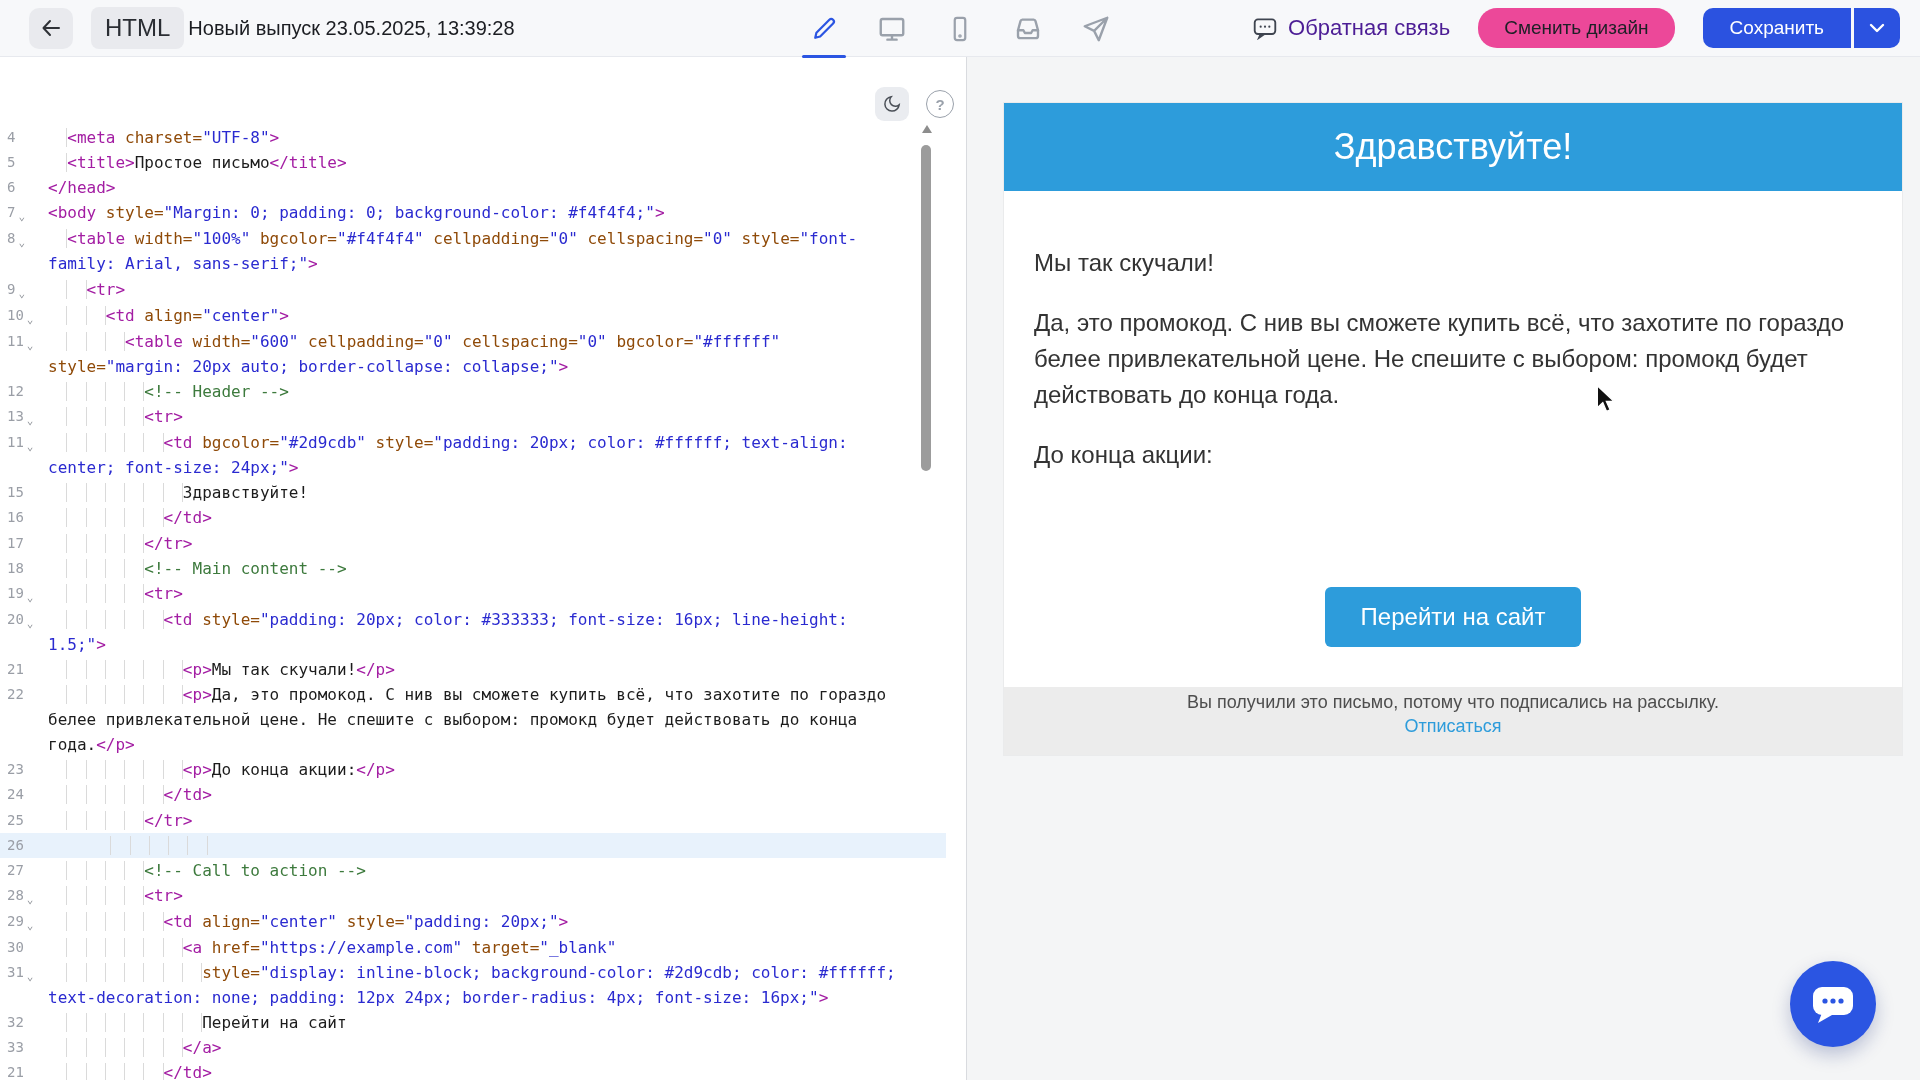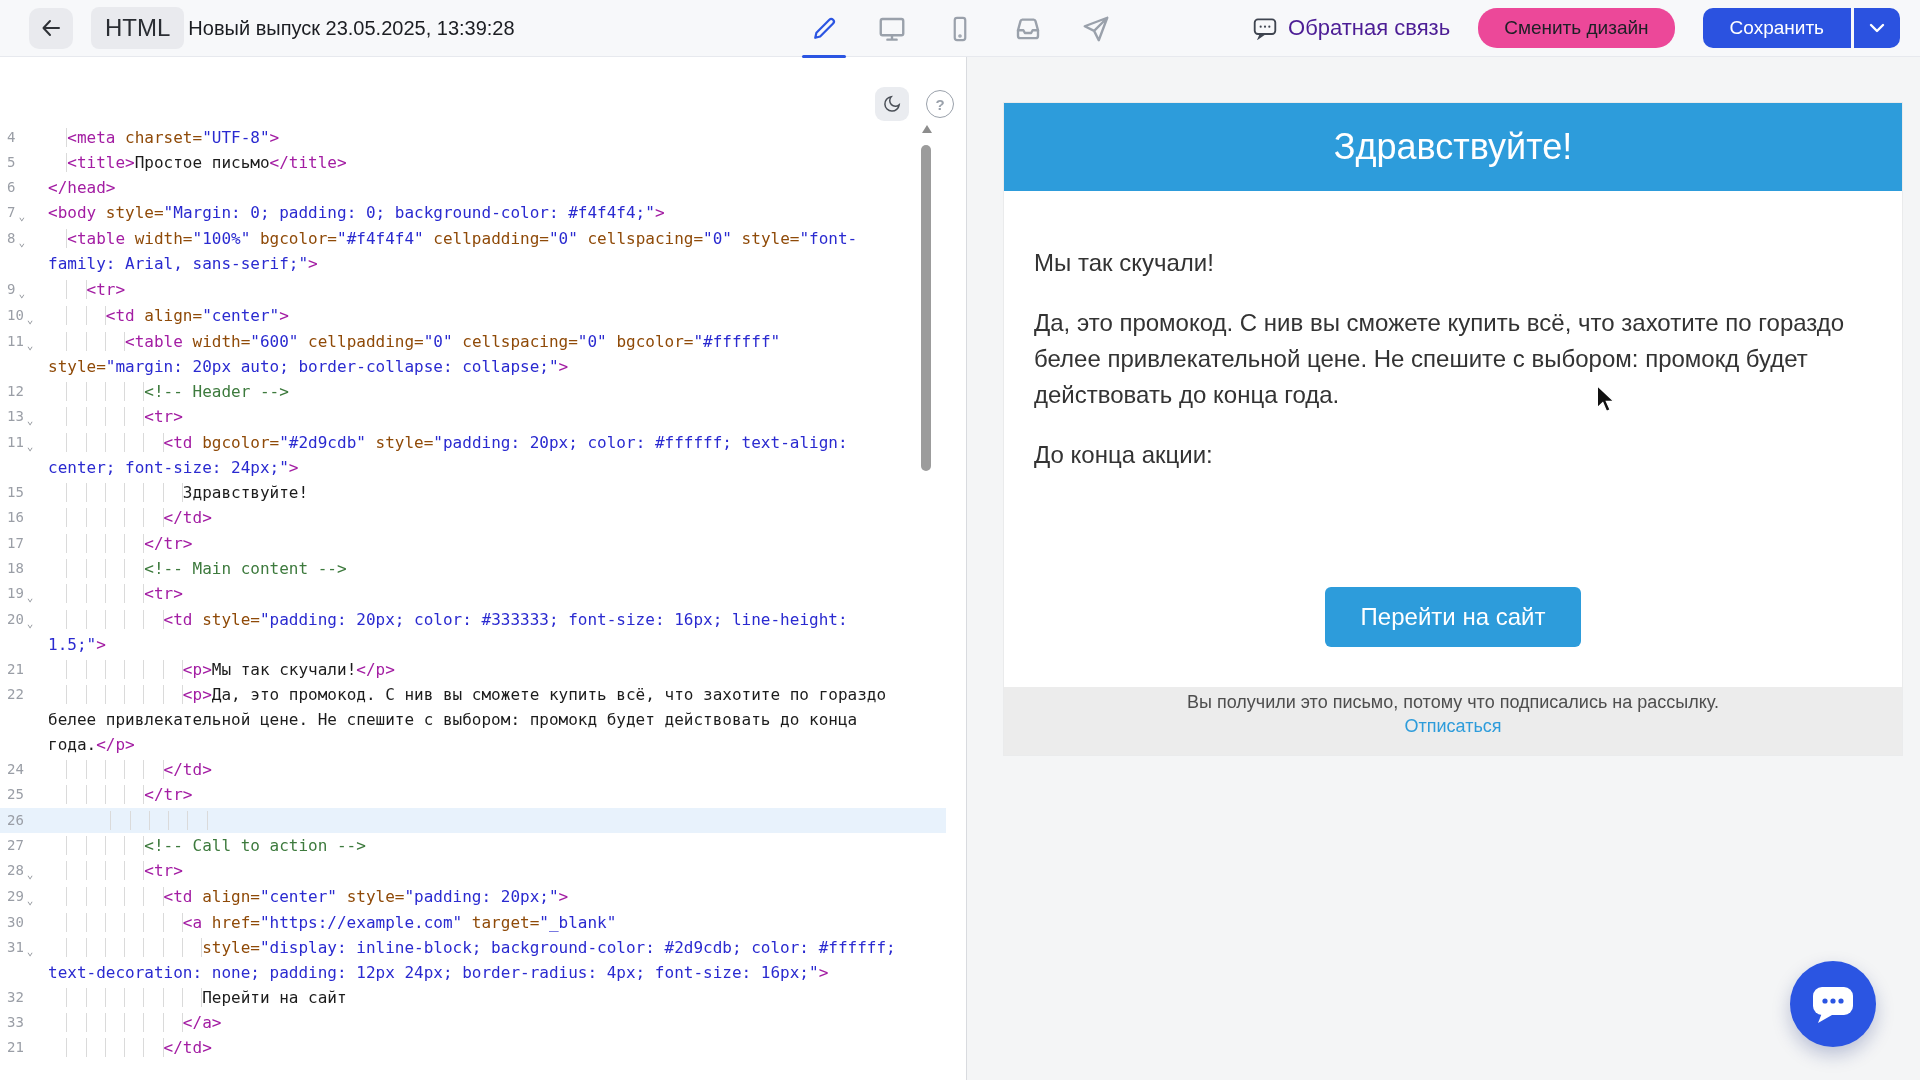--- a/index.html
+++ b/index.html
@@ -246,20 +246,24 @@
           </div>
           <div class="code-row">
             <div class="gutter"><span>21</span></div>
             <div class="code-text"><span class="ind">              </span><span class="tk-t">&lt;p&gt;</span><span class="tk-x">Мы так скучали!</span><span class="tk-t">&lt;/p&gt;</span></div>
           </div>
           <div class="code-row">
             <div class="gutter"><span>22</span></div>
             <div class="code-text"><span class="ind">              </span><span class="tk-t">&lt;p&gt;</span><span class="tk-x">Да, это промокод. С нив вы сможете купить всё, что захотите по гораздо белее привлекательной цене. Не спешите с выбором: промокд будет действовать до конца года.</span><span class="tk-t">&lt;/p&gt;</span></div>
           </div>
           <div class="code-row">
+            <div class="gutter"><span>23</span></div>
+            <div class="code-text"><span class="ind">              </span><span class="tk-t">&lt;p&gt;</span><span class="tk-x">До конца акции:</span><span class="tk-t">&lt;/p&gt;</span></div>
+          </div>
+          <div class="code-row">
             <div class="gutter"><span>24</span></div>
             <div class="code-text"><span class="ind">            </span><span class="tk-t">&lt;/td&gt;</span></div>
           </div>
           <div class="code-row">
             <div class="gutter"><span>25</span></div>
             <div class="code-text"><span class="ind">          </span><span class="tk-t">&lt;/tr&gt;</span></div>
           </div>
           <div class="code-row active">
             <div class="gutter"><span>26</span></div>
             <div class="code-text"><span class="ind">            </span></div>

